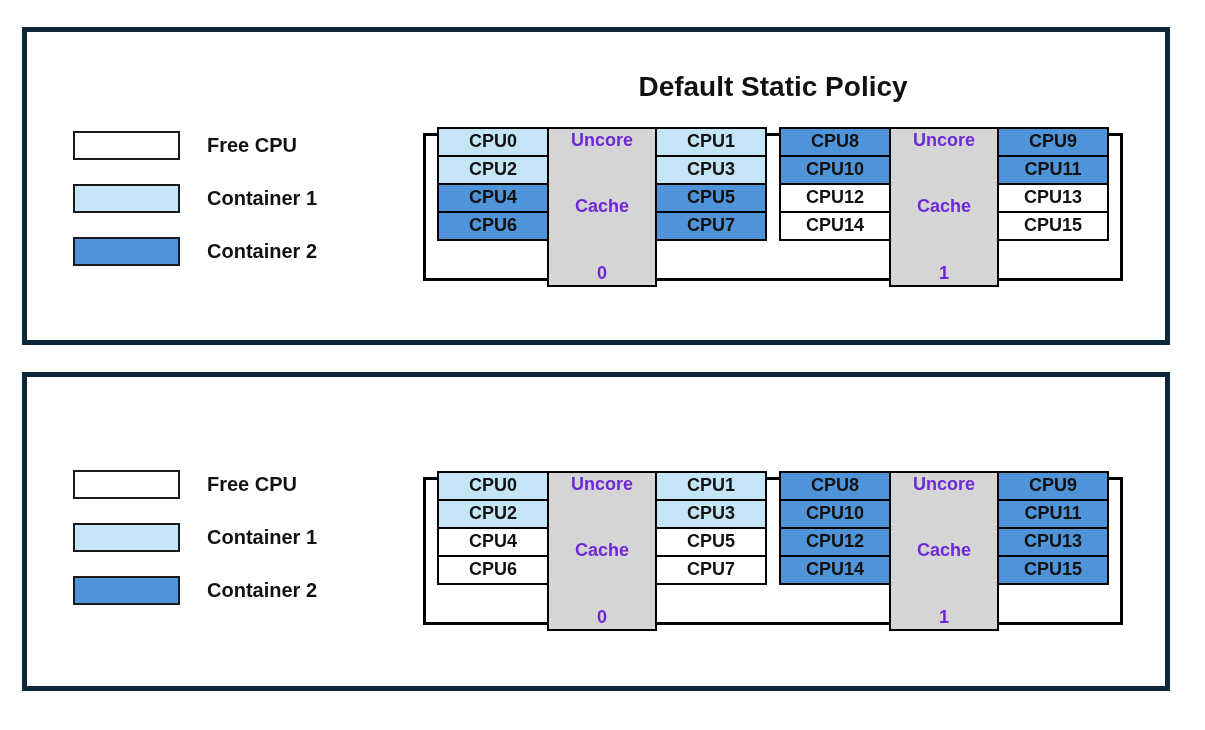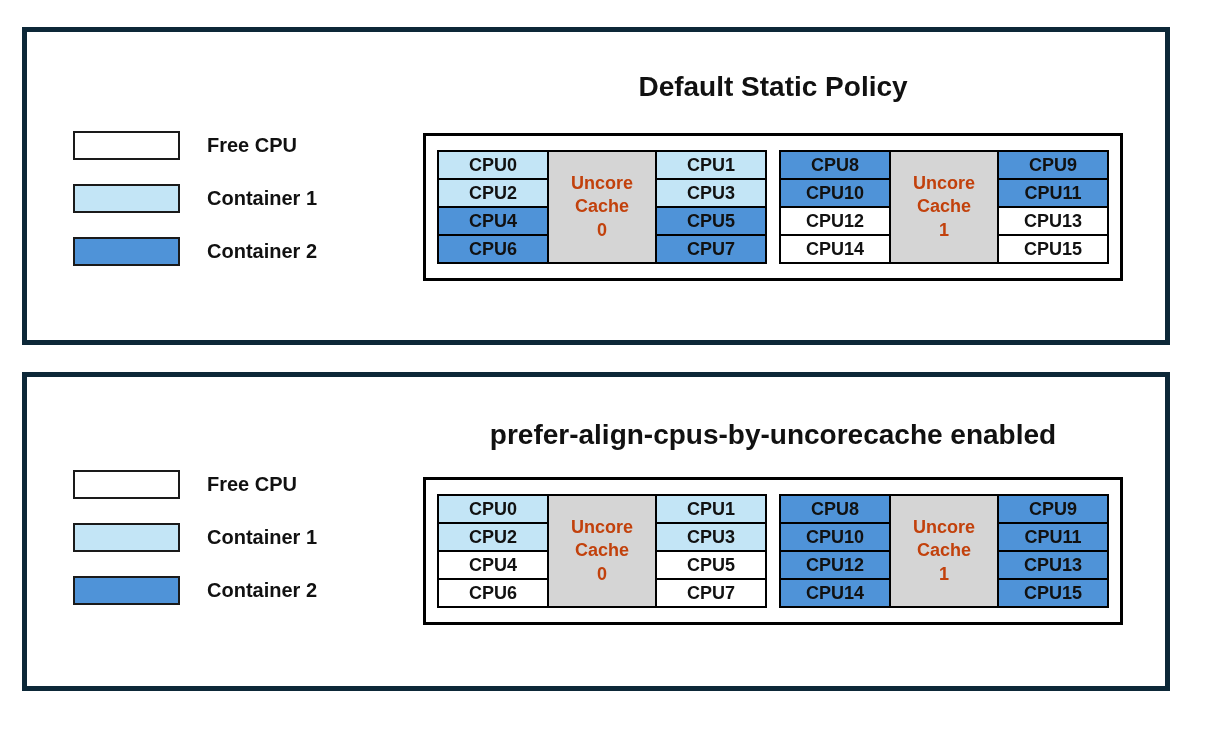--- a/index.html
+++ b/index.html
@@ -110,23 +110,24 @@
     box-sizing: border-box;
     border: 2px solid #000000;
     margin-left: -2px;
     margin-right: -2px;
     display: flex;
     flex-direction: column;
     align-items: center;
     justify-content: center;
     font-size: 18px;
     font-weight: 700;
-    color: #c2410c;
+    color: #6d28d9;
     line-height: 1.3;
     text-align: center;
+    gap: 43px;
   }
 </style>
 </head>
 <body>
 
 <div id="stage">
 
   <div class="panel" id="panel-top" style="border-color: rgb(13, 40, 56);">
     <h2 class="panel-title">Default Static Policy</h2>
     <div class="legend">
@@ -179,21 +180,20 @@
             <div class="cpu-cell" style="background: rgb(79, 147, 216); border-color: rgb(0, 0, 0);">CPU9</div>
             <div class="cpu-cell" style="background: rgb(79, 147, 216); border-color: rgb(0, 0, 0);">CPU11</div>
             <div class="cpu-cell" style="background: rgb(255, 255, 255); border-color: rgb(0, 0, 0);">CPU13</div>
             <div class="cpu-cell" style="background: rgb(255, 255, 255); border-color: rgb(0, 0, 0);">CPU15</div>
           </div>
         </div>
       </div>
   </div>
 
   <div class="panel" id="panel-bottom" style="border-color: rgb(13, 40, 56);">
-    <h2 class="panel-title">prefer-align-cpus-by-uncorecache enabled</h2>
     <div class="legend">
         <div class="legend-row">
           <span class="swatch" style="background: rgb(255, 255, 255);"></span>
           <span class="legend-label">Free CPU</span>
         </div>
         <div class="legend-row">
           <span class="swatch" style="background: rgb(195, 229, 246);"></span>
           <span class="legend-label">Container 1</span>
         </div>
         <div class="legend-row">

